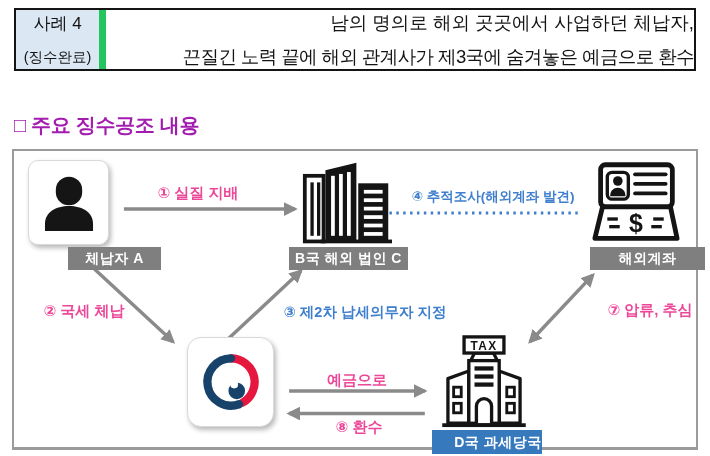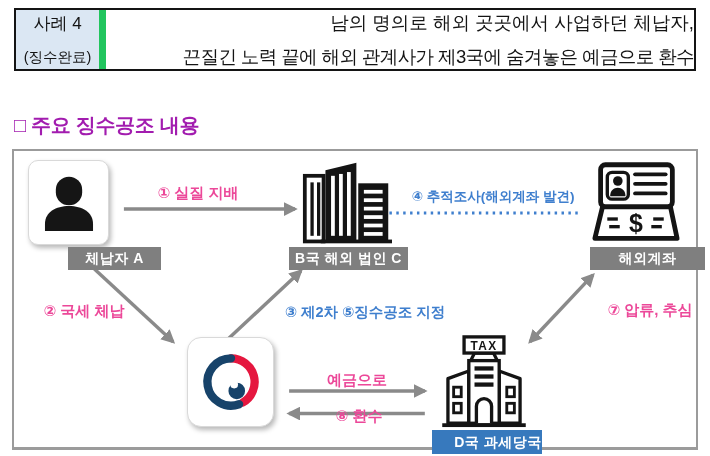--- a/index.html
+++ b/index.html
@@ -175,19 +175,19 @@
         <rect x="25" y="2" width="42" height="17" fill="#fff" stroke="#141414" stroke-width="3.5"></rect>
         <text x="46" y="15.5" font-size="12.5" font-weight="bold" text-anchor="middle" fill="#141414" letter-spacing="1.5" font-family="Liberation Sans, sans-serif">TAX</text>
         <rect x="2" y="93" width="88" height="4" fill="#141414"></rect>
       </svg>
     </div>
     <div class="node-label blue" style="left:418px;top:279px;width:110px;height:24px;line-height:24px;padding-left:22px;">D국 과세당국</div>
 
     <div class="step" style="left:114px;top:33px;width:140px;">① 실질 지배</div>
     <div class="step blue small" style="left:379px;top:37px;width:200px;">④ 추적조사(해외계좌 발견)</div>
     <div class="step" style="left:0px;top:151px;width:140px;">② 국세 체납</div>
-    <div class="step blue mid" style="left:251px;top:152px;width:200px;">③ 제2차 ⑤징수공조 지정</div>
+    <div class="step blue mid" style="left:251px;top:152px;width:200px;">③ 제2차 납세의무자 지정</div>
     <div class="step" style="left:566px;top:150px;width:140px;">⑦ 압류, 추심</div>
     <div class="step" style="left:263px;top:220px;width:160px;">예금으로</div>
-    <div class="step" style="left:285px;top:256px;width:120px;">⑧ 환수</div>
+    <div class="step" style="left:285px;top:267px;width:120px;">⑧ 환수</div>
 
   </div>
 </div>
 
 </body></html>

